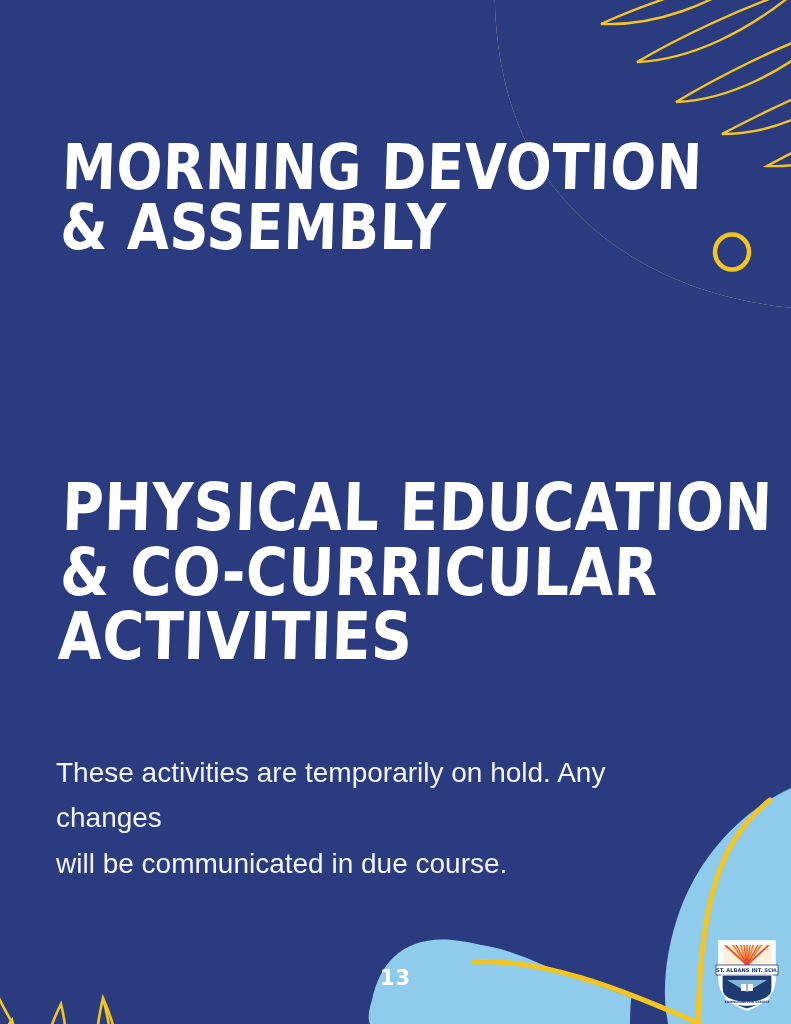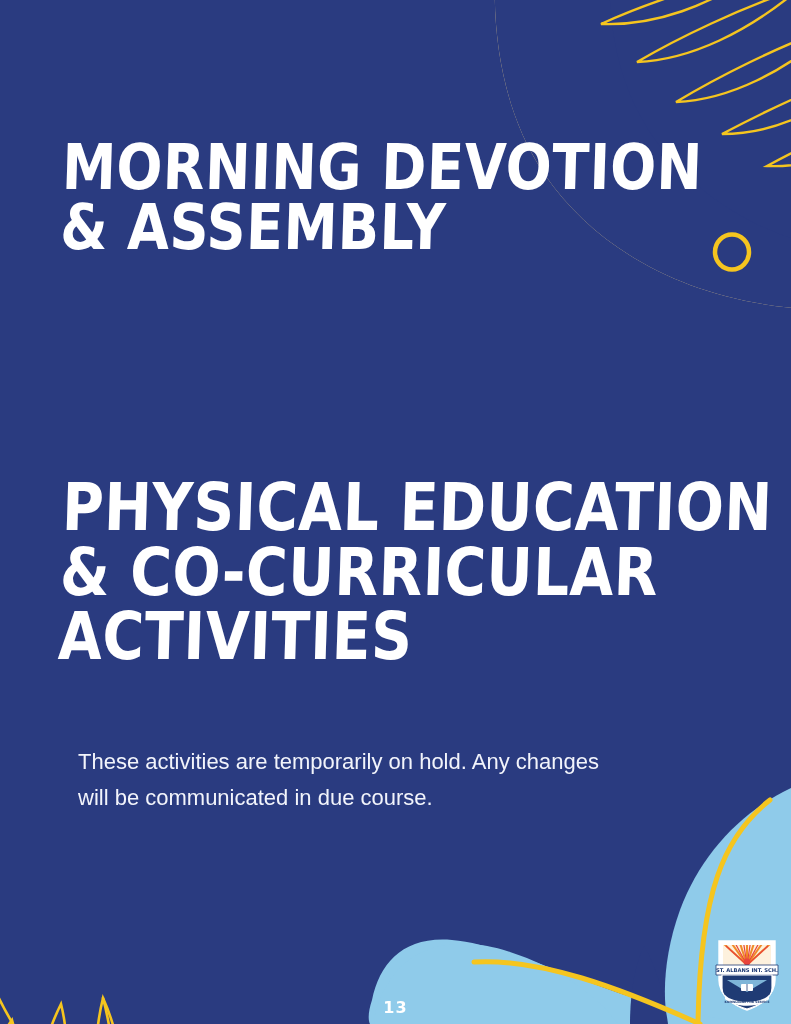--- a/index.html
+++ b/index.html
@@ -66,40 +66,39 @@
     white-space: pre-line;
   }
   #body-1 {
     left: 65px;
     top: 303px;
     font-size: 20.5px;
     line-height: 1.62;
     width: 672px;
   }
   #body-2 {
-    left: 78px;
+    left: 56px;
     top: 722px;
-    font-size: 22px;
+    font-size: 28px;
     line-height: 1.62;
     width: 640px;
   }
 
   
   #page-number {
     position: absolute;
     left: 0;
     top: 966px;
     width: 791px;
     text-align: center;
     color: #ffffff;
     font-family: "DejaVu Sans", sans-serif;
     font-weight: 700;
-    font-size: 16px;
+    font-size: 21px;
     letter-spacing: 1px;
-    margin-top: 32px;
   }
 
   
   #school-logo {
     position: absolute;
     left: 713px;
     top: 936px;
     width: 68px;
     height: 78px;
     z-index: 8;

